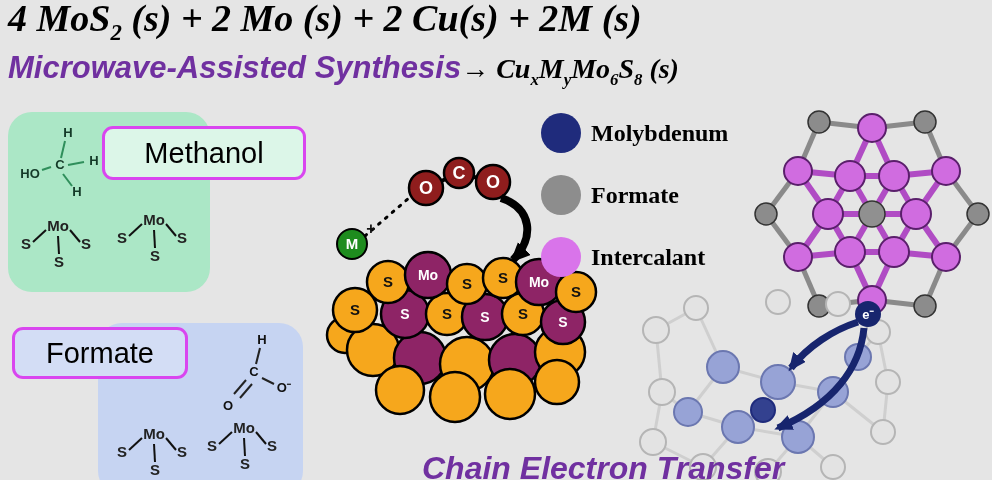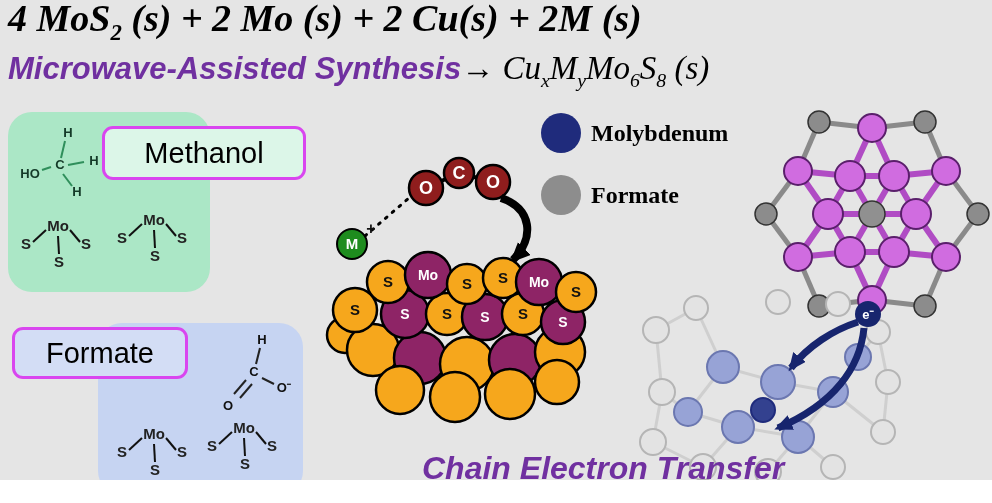--- a/index.html
+++ b/index.html
@@ -6,22 +6,22 @@
   #page{position:relative;width:992px;height:480px;background:#e5e5e5;overflow:hidden;
         font-family:"Liberation Sans",sans-serif;}
 
   
   .eq1{position:absolute;left:8px;top:-4px;font-family:"Liberation Serif",serif;
        font-weight:bold;font-style:italic;font-size:38px;color:#000;white-space:nowrap;}
   .eq1 sub,.eq2 sub{font-size:60%;}
   .eq2{position:absolute;left:8px;top:50px;white-space:nowrap;display:flex;align-items:baseline;}
   .synth{font-family:"Liberation Sans",sans-serif;font-weight:bold;font-style:italic;
          font-size:31px;color:#7030a0;}
-  .prod{font-family:"Liberation Serif",serif;font-weight:normal;font-style:italic;
-        font-size:33px;color:#000;}
+  .prod{font-family:"Liberation Serif",serif;font-weight:bold;font-style:italic;
+        font-size:28px;color:#000;}
 
   
   .gbox{position:absolute;left:8px;top:112px;width:202px;height:180px;border-radius:24px;background:#abe7c6;}
   .bbox{position:absolute;left:98px;top:323px;width:205px;height:172px;border-radius:24px;background:#c6d4f2;}
   .tagbox{position:absolute;display:flex;align-items:center;justify-content:center;
           border:3px solid #d946ef;border-radius:11px;font-size:29px;color:#000;}
   .tag-methanol{left:102px;top:126px;width:198px;height:48px;background:#dcf6e8;}
   .tag-formate{left:12px;top:327px;width:170px;height:46px;background:#d3ddf5;}
 
   .abs{position:absolute;}
@@ -224,20 +224,24 @@
   </svg>
 
   <div class="legend">
     <div class="lrow">
       <div class="lswatch" style="background-color: rgb(31, 43, 124);"></div>
       <span class="llabel">Molybdenum</span>
     </div>
     <div class="lrow">
       <div class="lswatch" style="background-color: rgb(141, 141, 141);"></div>
       <span class="llabel">Formate</span>
+    </div>
+    <div class="lrow">
+      <div class="lswatch" style="background-color: rgb(217, 116, 234);"></div>
+      <span class="llabel">Intercalant</span>
     </div>
   </div>
 
   <svg class="abs" style="left:752px;top:88px" width="240" height="252" viewBox="0 0 240 252">
     <g stroke="#8a8a8a" stroke-width="5">
       <line x1="226" y1="126" x2="194" y2="169"></line>
         <line x1="226" y1="126" x2="194" y2="83"></line>
       <line x1="173" y1="218" x2="194" y2="169"></line>
         <line x1="173" y1="218" x2="120" y2="212"></line>
       <line x1="67" y1="218" x2="120" y2="212"></line>

